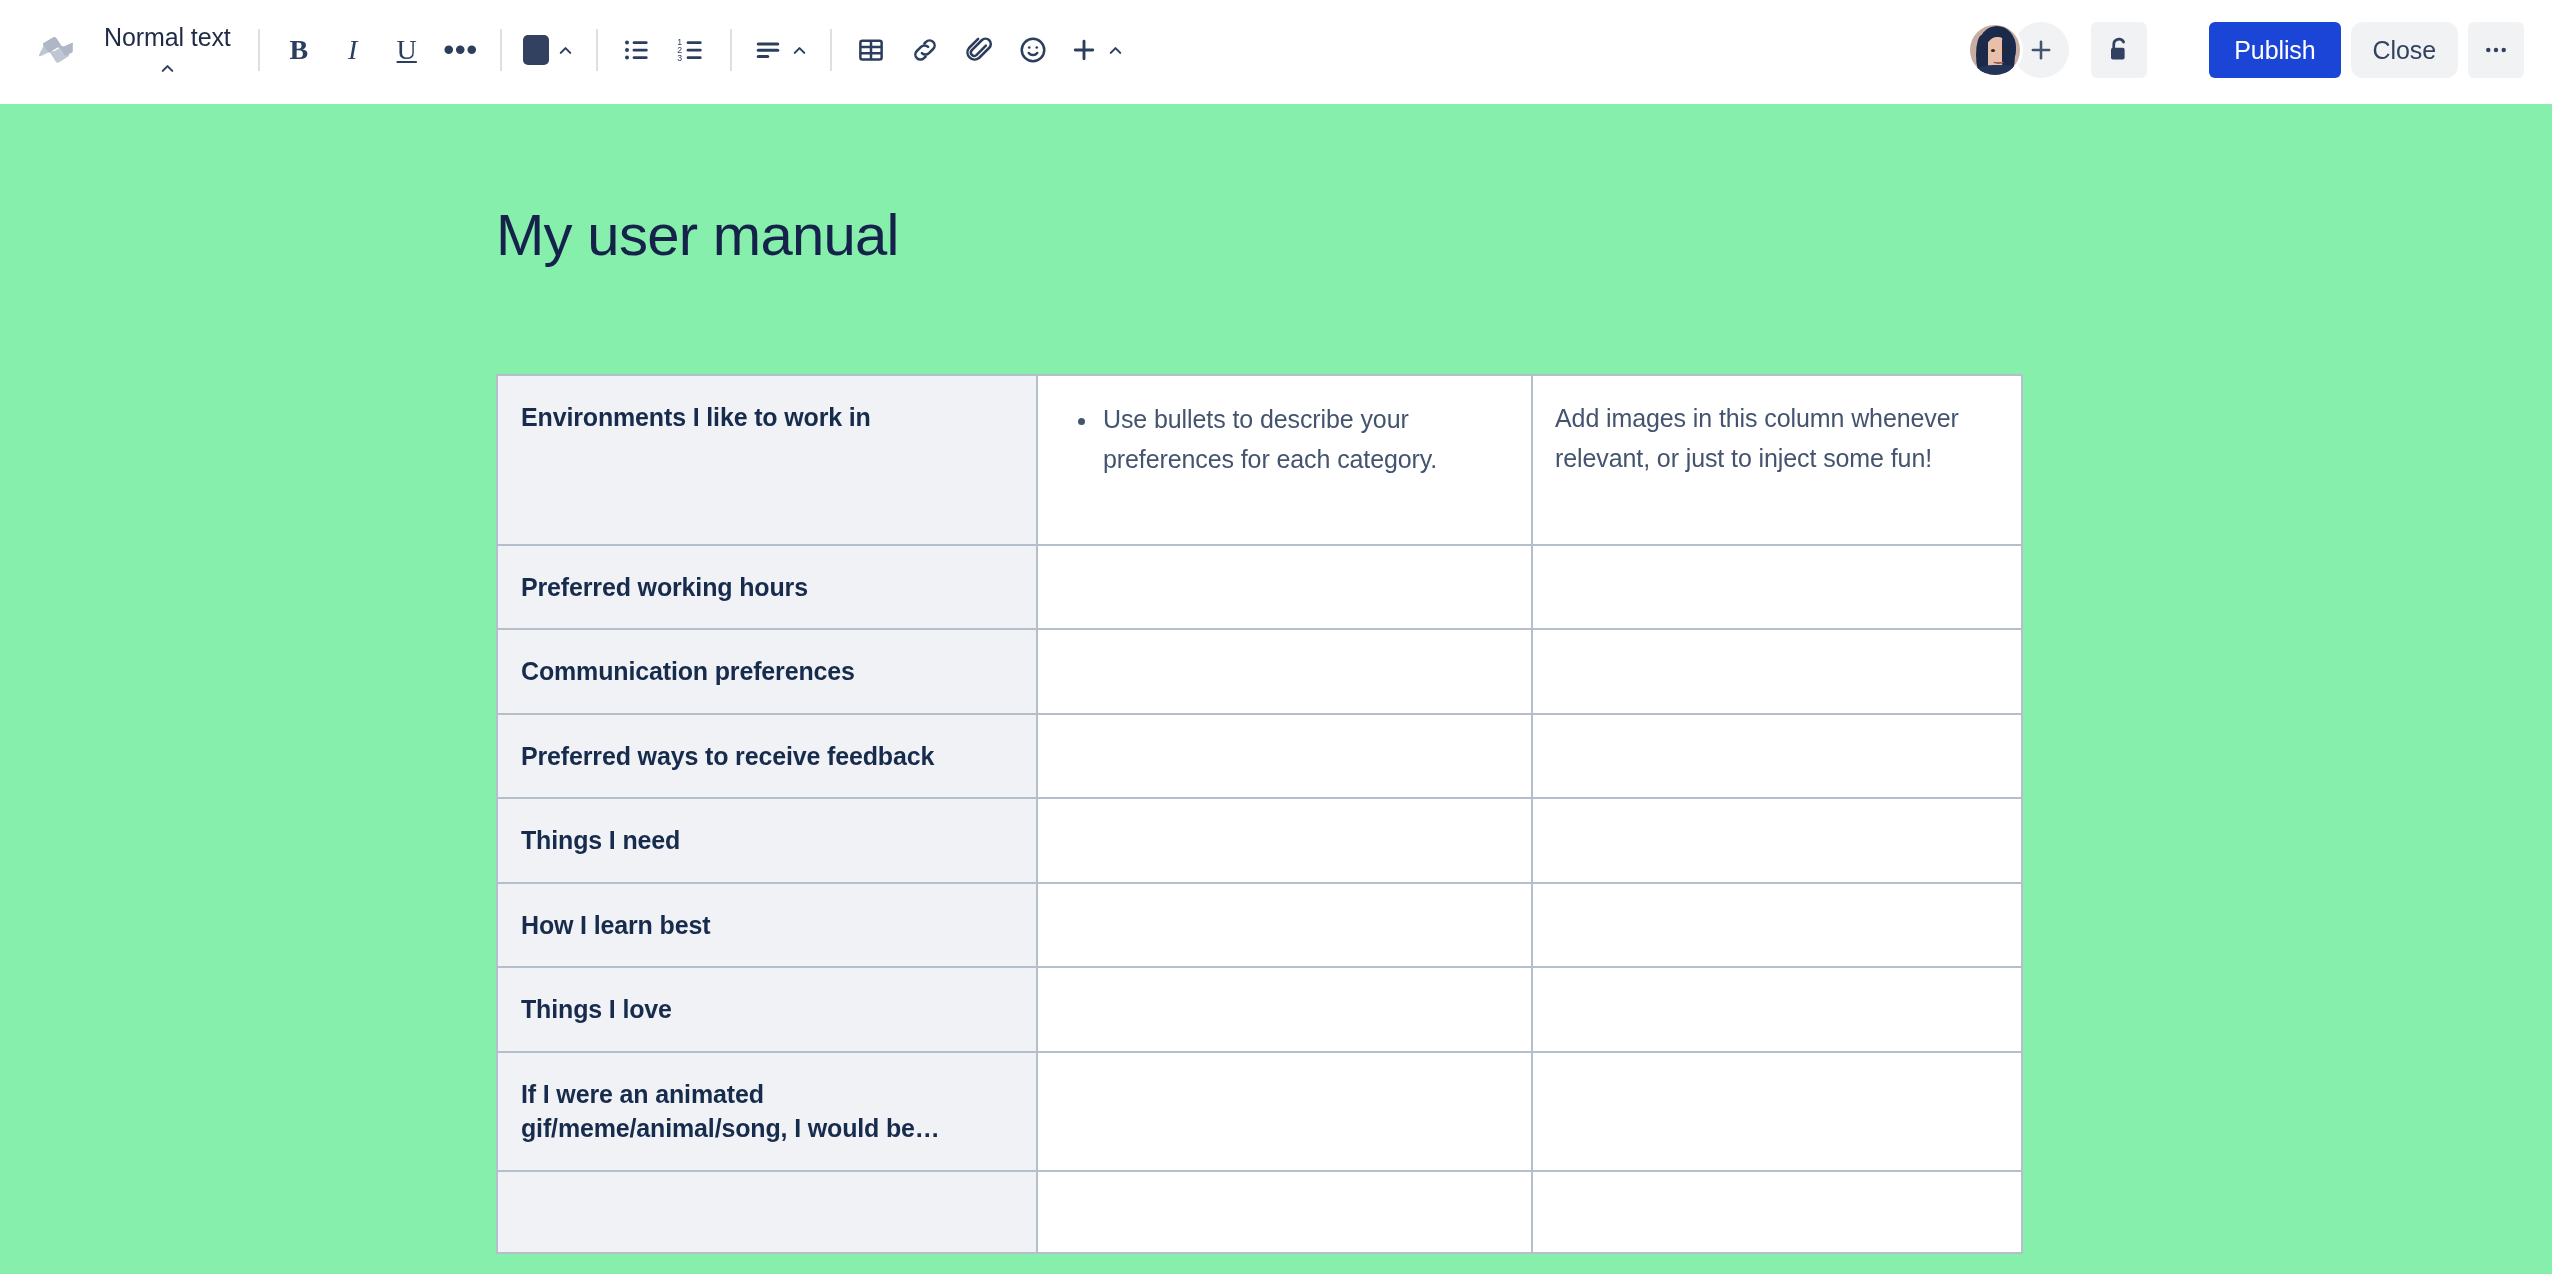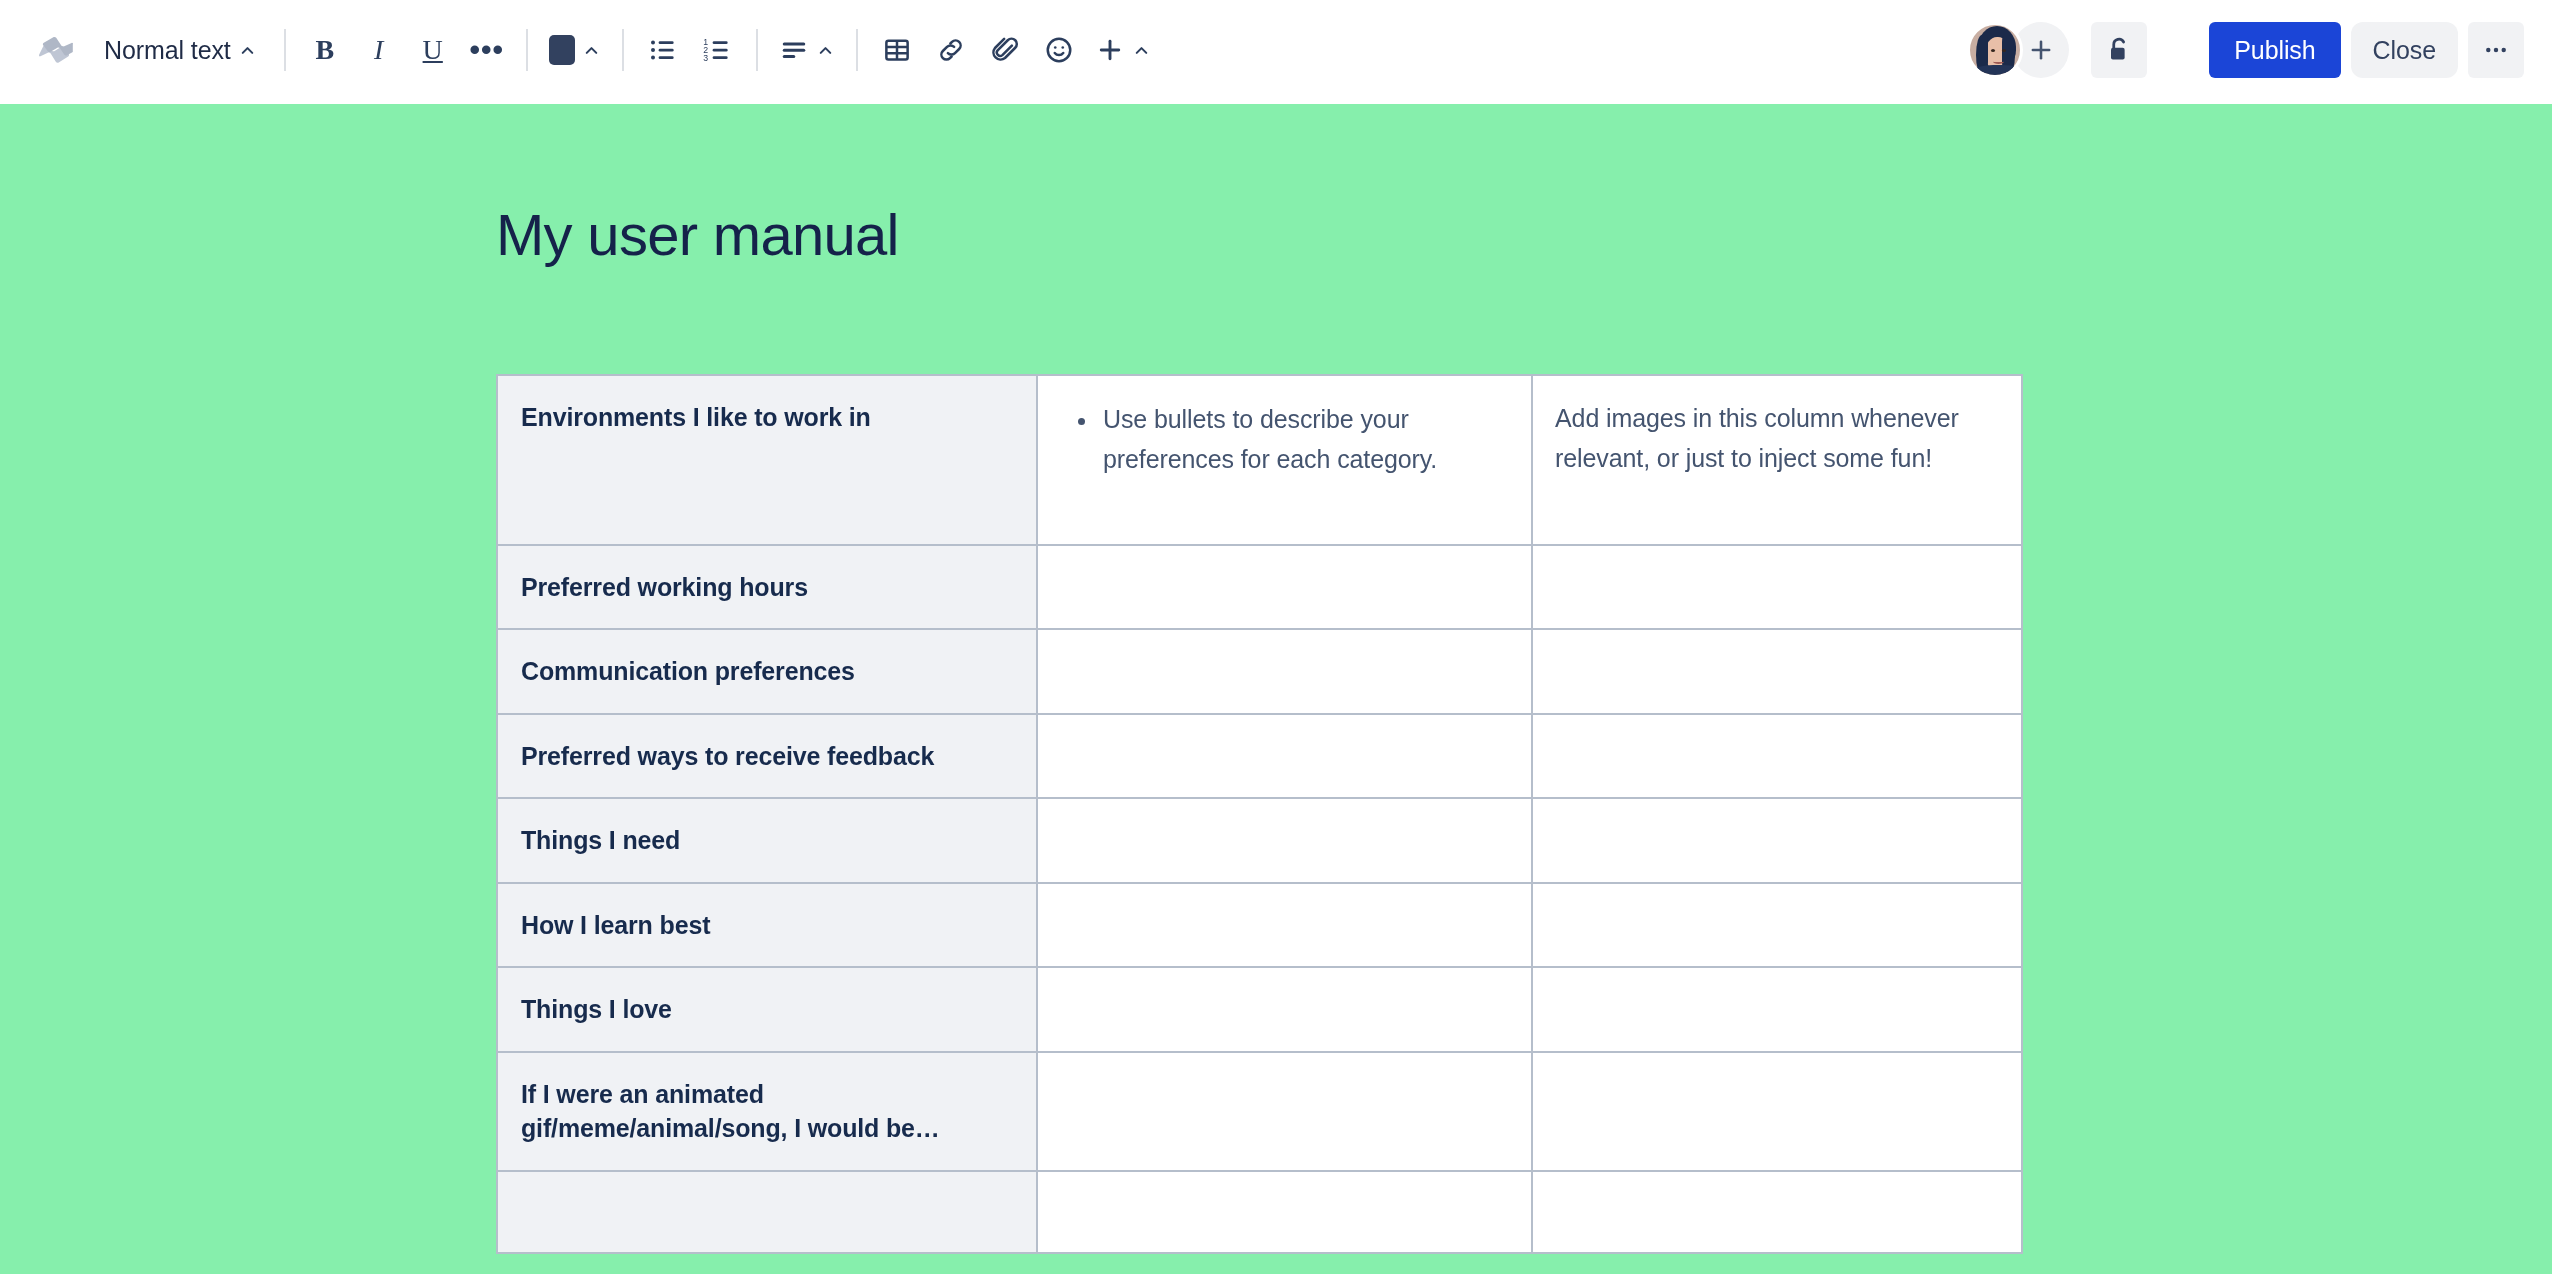--- a/index.html
+++ b/index.html
@@ -67,20 +67,21 @@
     font-family: "Liberation Sans", sans-serif;
   }
 
   .tb-btn.with-label {
     padding: 0 14px 0 16px;
     font-size: 25px;
     font-weight: 400;
     letter-spacing: -0.1px;
     color: #1F2B46;
     min-width: auto;
+    flex-direction: column;
   }
 
   .tb-btn svg { display: block; }
 
   .chev {
     width: 19px;
     height: 19px;
     flex: 0 0 auto;
   }
 

